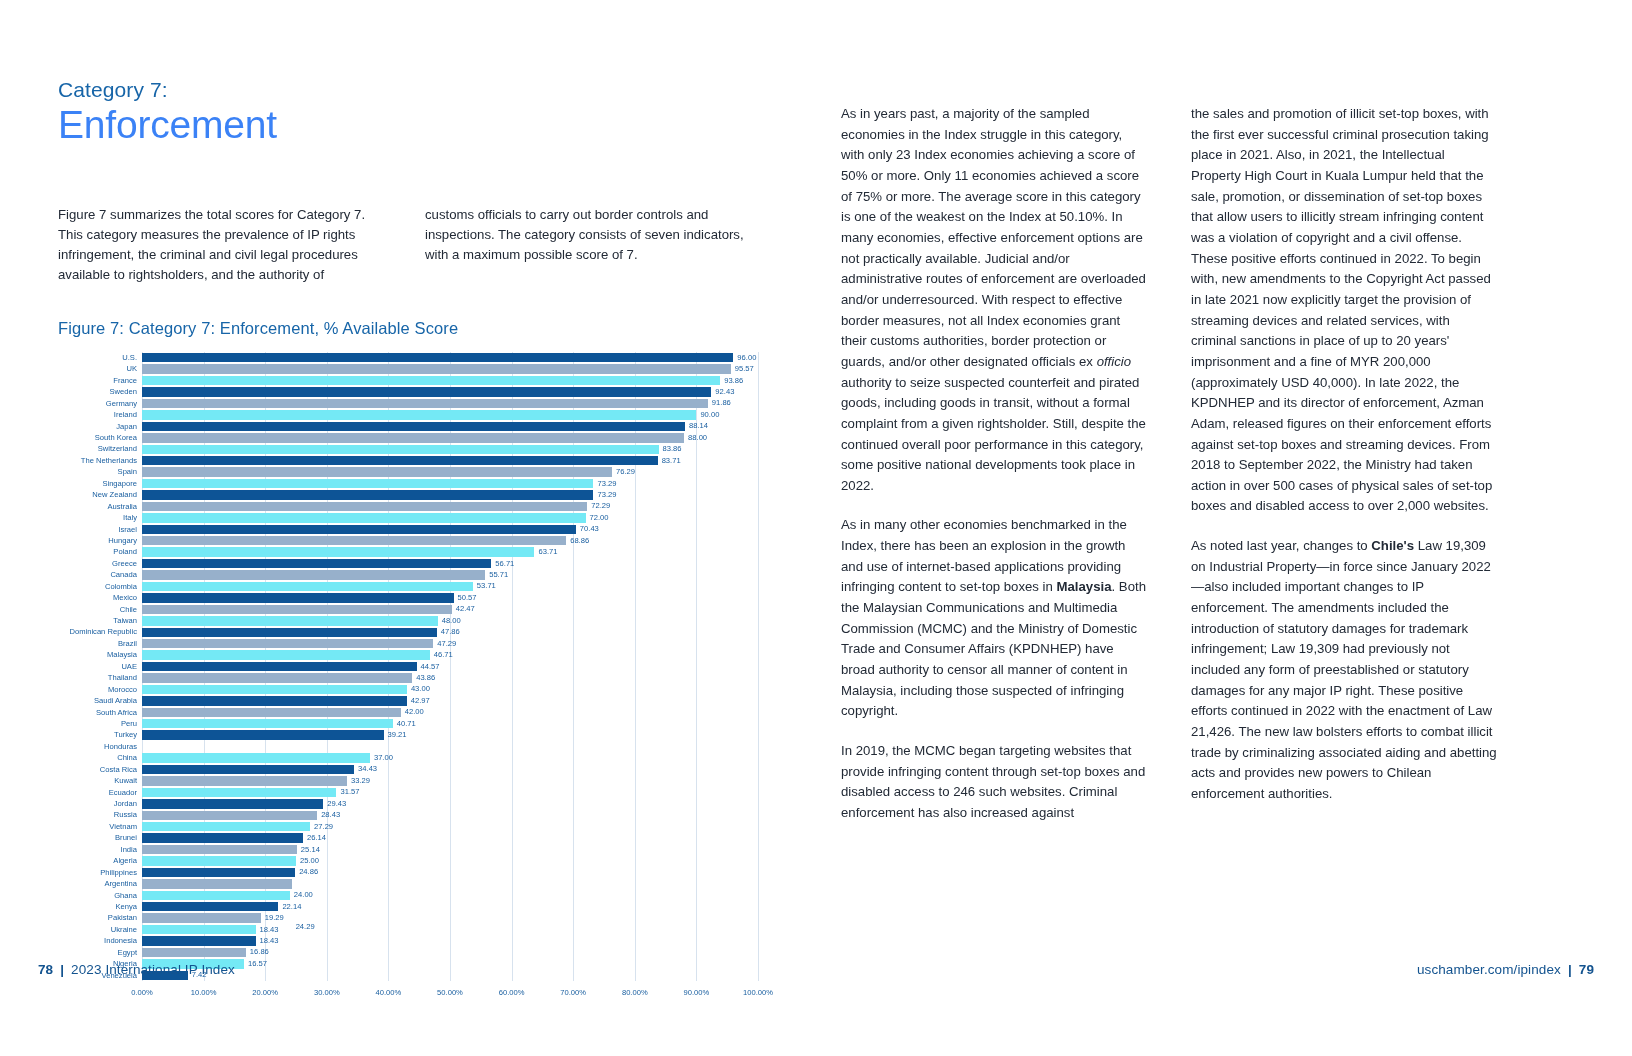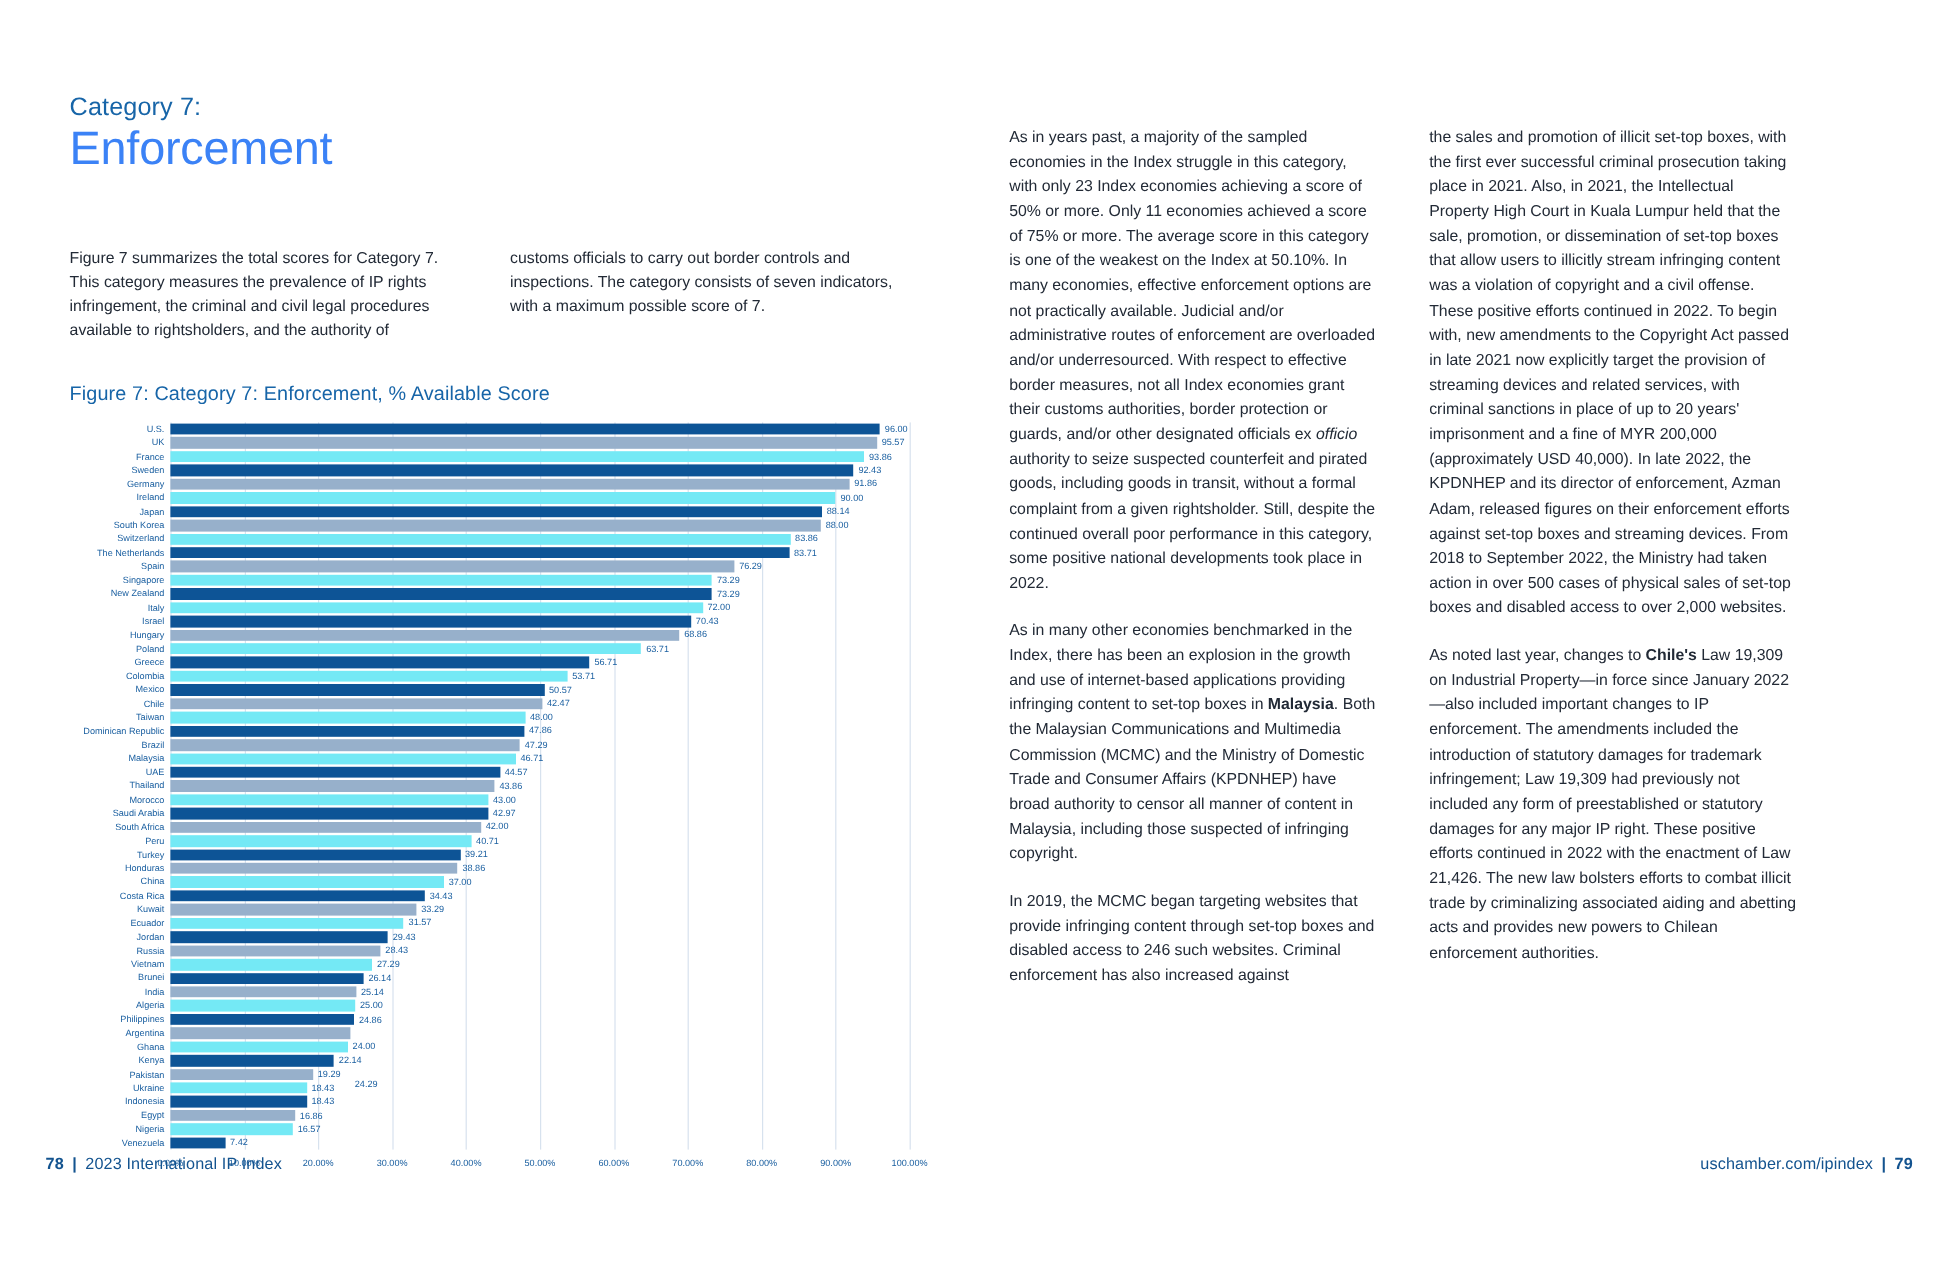--- a/index.html
+++ b/index.html
@@ -211,20 +211,27 @@
               </div>
             </div>
             <div class="row">
               <div class="row-label">New Zealand</div>
               <div class="track">
                 <div class="bar c0" style="width: 73.29%;"></div>
                 <div class="val" style="left: calc(73.29% + 4px);">73.29</div>
               </div>
             </div>
             <div class="row">
+              <div class="row-label">Australia</div>
+              <div class="track">
+                <div class="bar c1" style="width: 72.29%;"></div>
+                <div class="val" style="left: calc(72.29% + 4px);">72.29</div>
+              </div>
+            </div>
+            <div class="row">
               <div class="row-label">Italy</div>
               <div class="track">
                 <div class="bar c2" style="width: 72%;"></div>
                 <div class="val" style="left: calc(72% + 4px);">72.00</div>
               </div>
             </div>
             <div class="row">
               <div class="row-label">Israel</div>
               <div class="track">
                 <div class="bar c0" style="width: 70.43%;"></div>
@@ -246,20 +253,27 @@
               </div>
             </div>
             <div class="row">
               <div class="row-label">Greece</div>
               <div class="track">
                 <div class="bar c0" style="width: 56.71%;"></div>
                 <div class="val" style="left: calc(56.71% + 4px);">56.71</div>
               </div>
             </div>
             <div class="row">
+              <div class="row-label">Canada</div>
+              <div class="track">
+                <div class="bar c1" style="width: 55.71%;"></div>
+                <div class="val" style="left: calc(55.71% + 4px);">55.71</div>
+              </div>
+            </div>
+            <div class="row">
               <div class="row-label">Colombia</div>
               <div class="track">
                 <div class="bar c2" style="width: 53.71%;"></div>
                 <div class="val" style="left: calc(53.71% + 4px);">53.71</div>
               </div>
             </div>
             <div class="row">
               <div class="row-label">Mexico</div>
               <div class="track">
                 <div class="bar c0" style="width: 50.57%;"></div>
@@ -345,24 +359,20 @@
             </div>
             <div class="row">
               <div class="row-label">Turkey</div>
               <div class="track">
                 <div class="bar c0" style="width: 39.21%;"></div>
                 <div class="val" style="left: calc(39.21% + 4px);">39.21</div>
               </div>
             </div>
             <div class="row">
               <div class="row-label">Honduras</div>
-              <div class="track">
-                <div class="bar c1" style="width: 38.86%;"></div>
-                <div class="val" style="left: calc(38.86% + 4px);">38.86</div>
-              </div>
             </div>
             <div class="row">
               <div class="row-label">China</div>
               <div class="track">
                 <div class="bar c2" style="width: 37%;"></div>
                 <div class="val" style="left: calc(37% + 4px);">37.00</div>
               </div>
             </div>
             <div class="row">
               <div class="row-label">Costa Rica</div>

